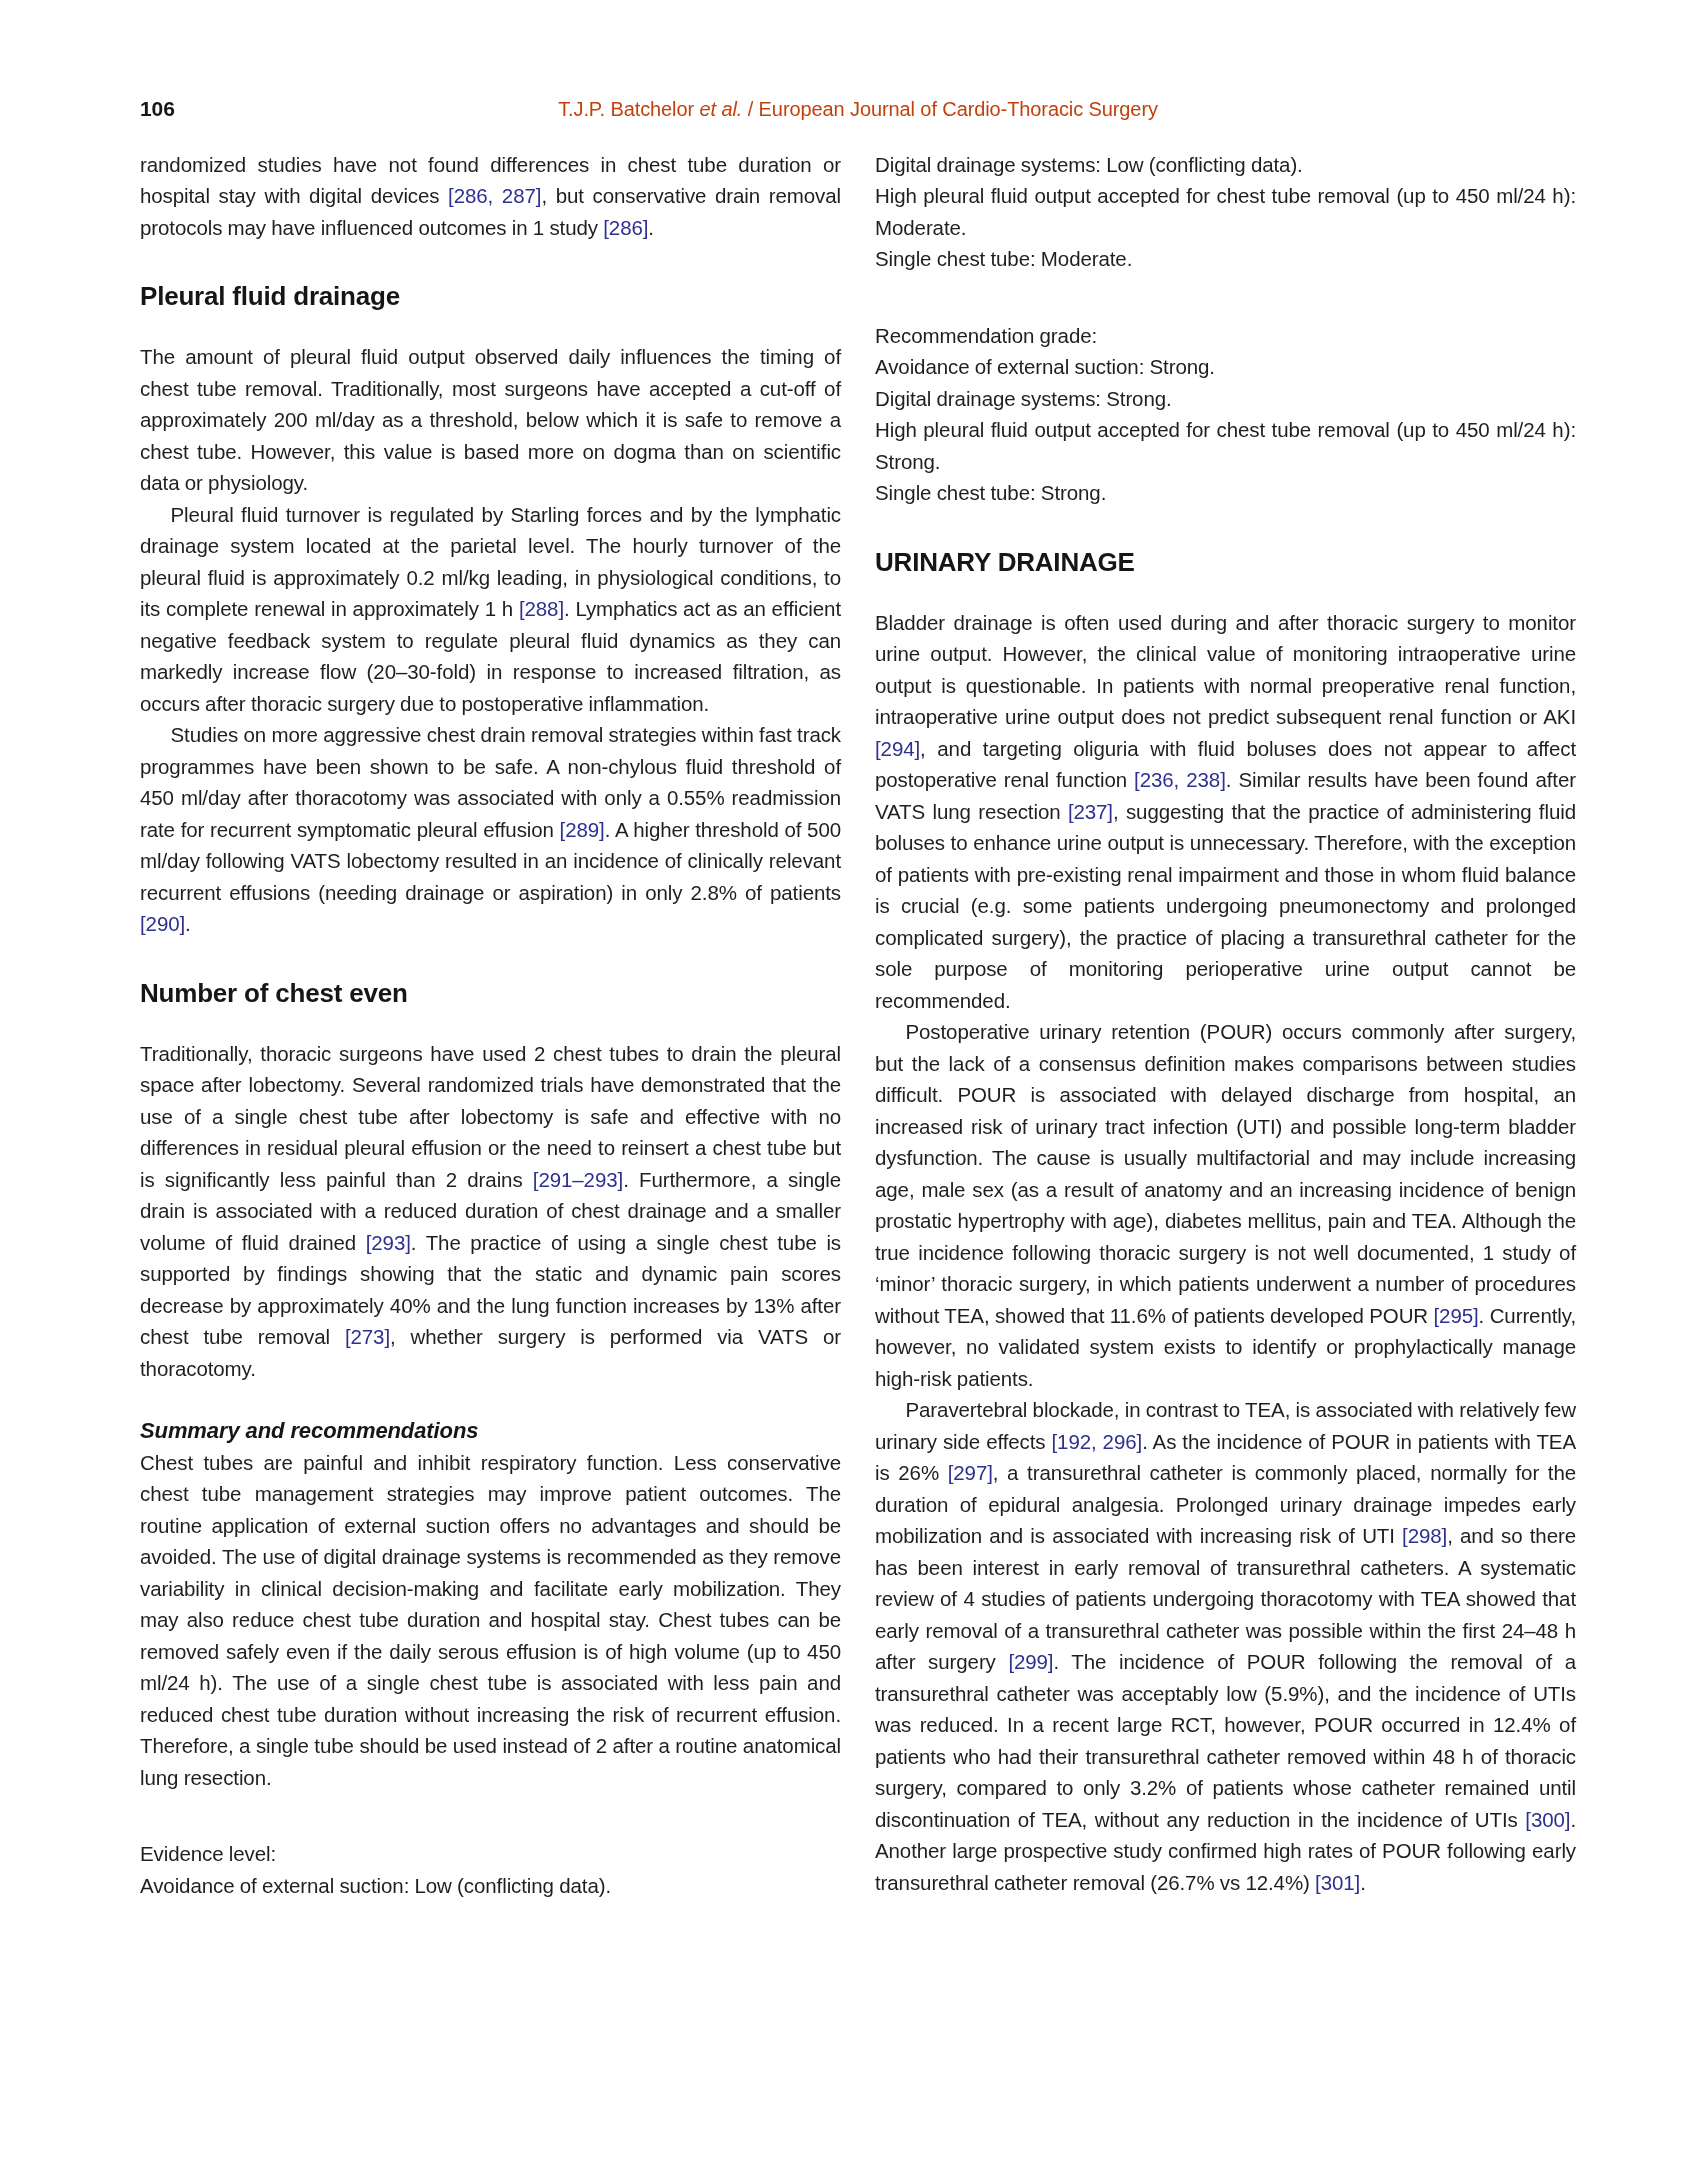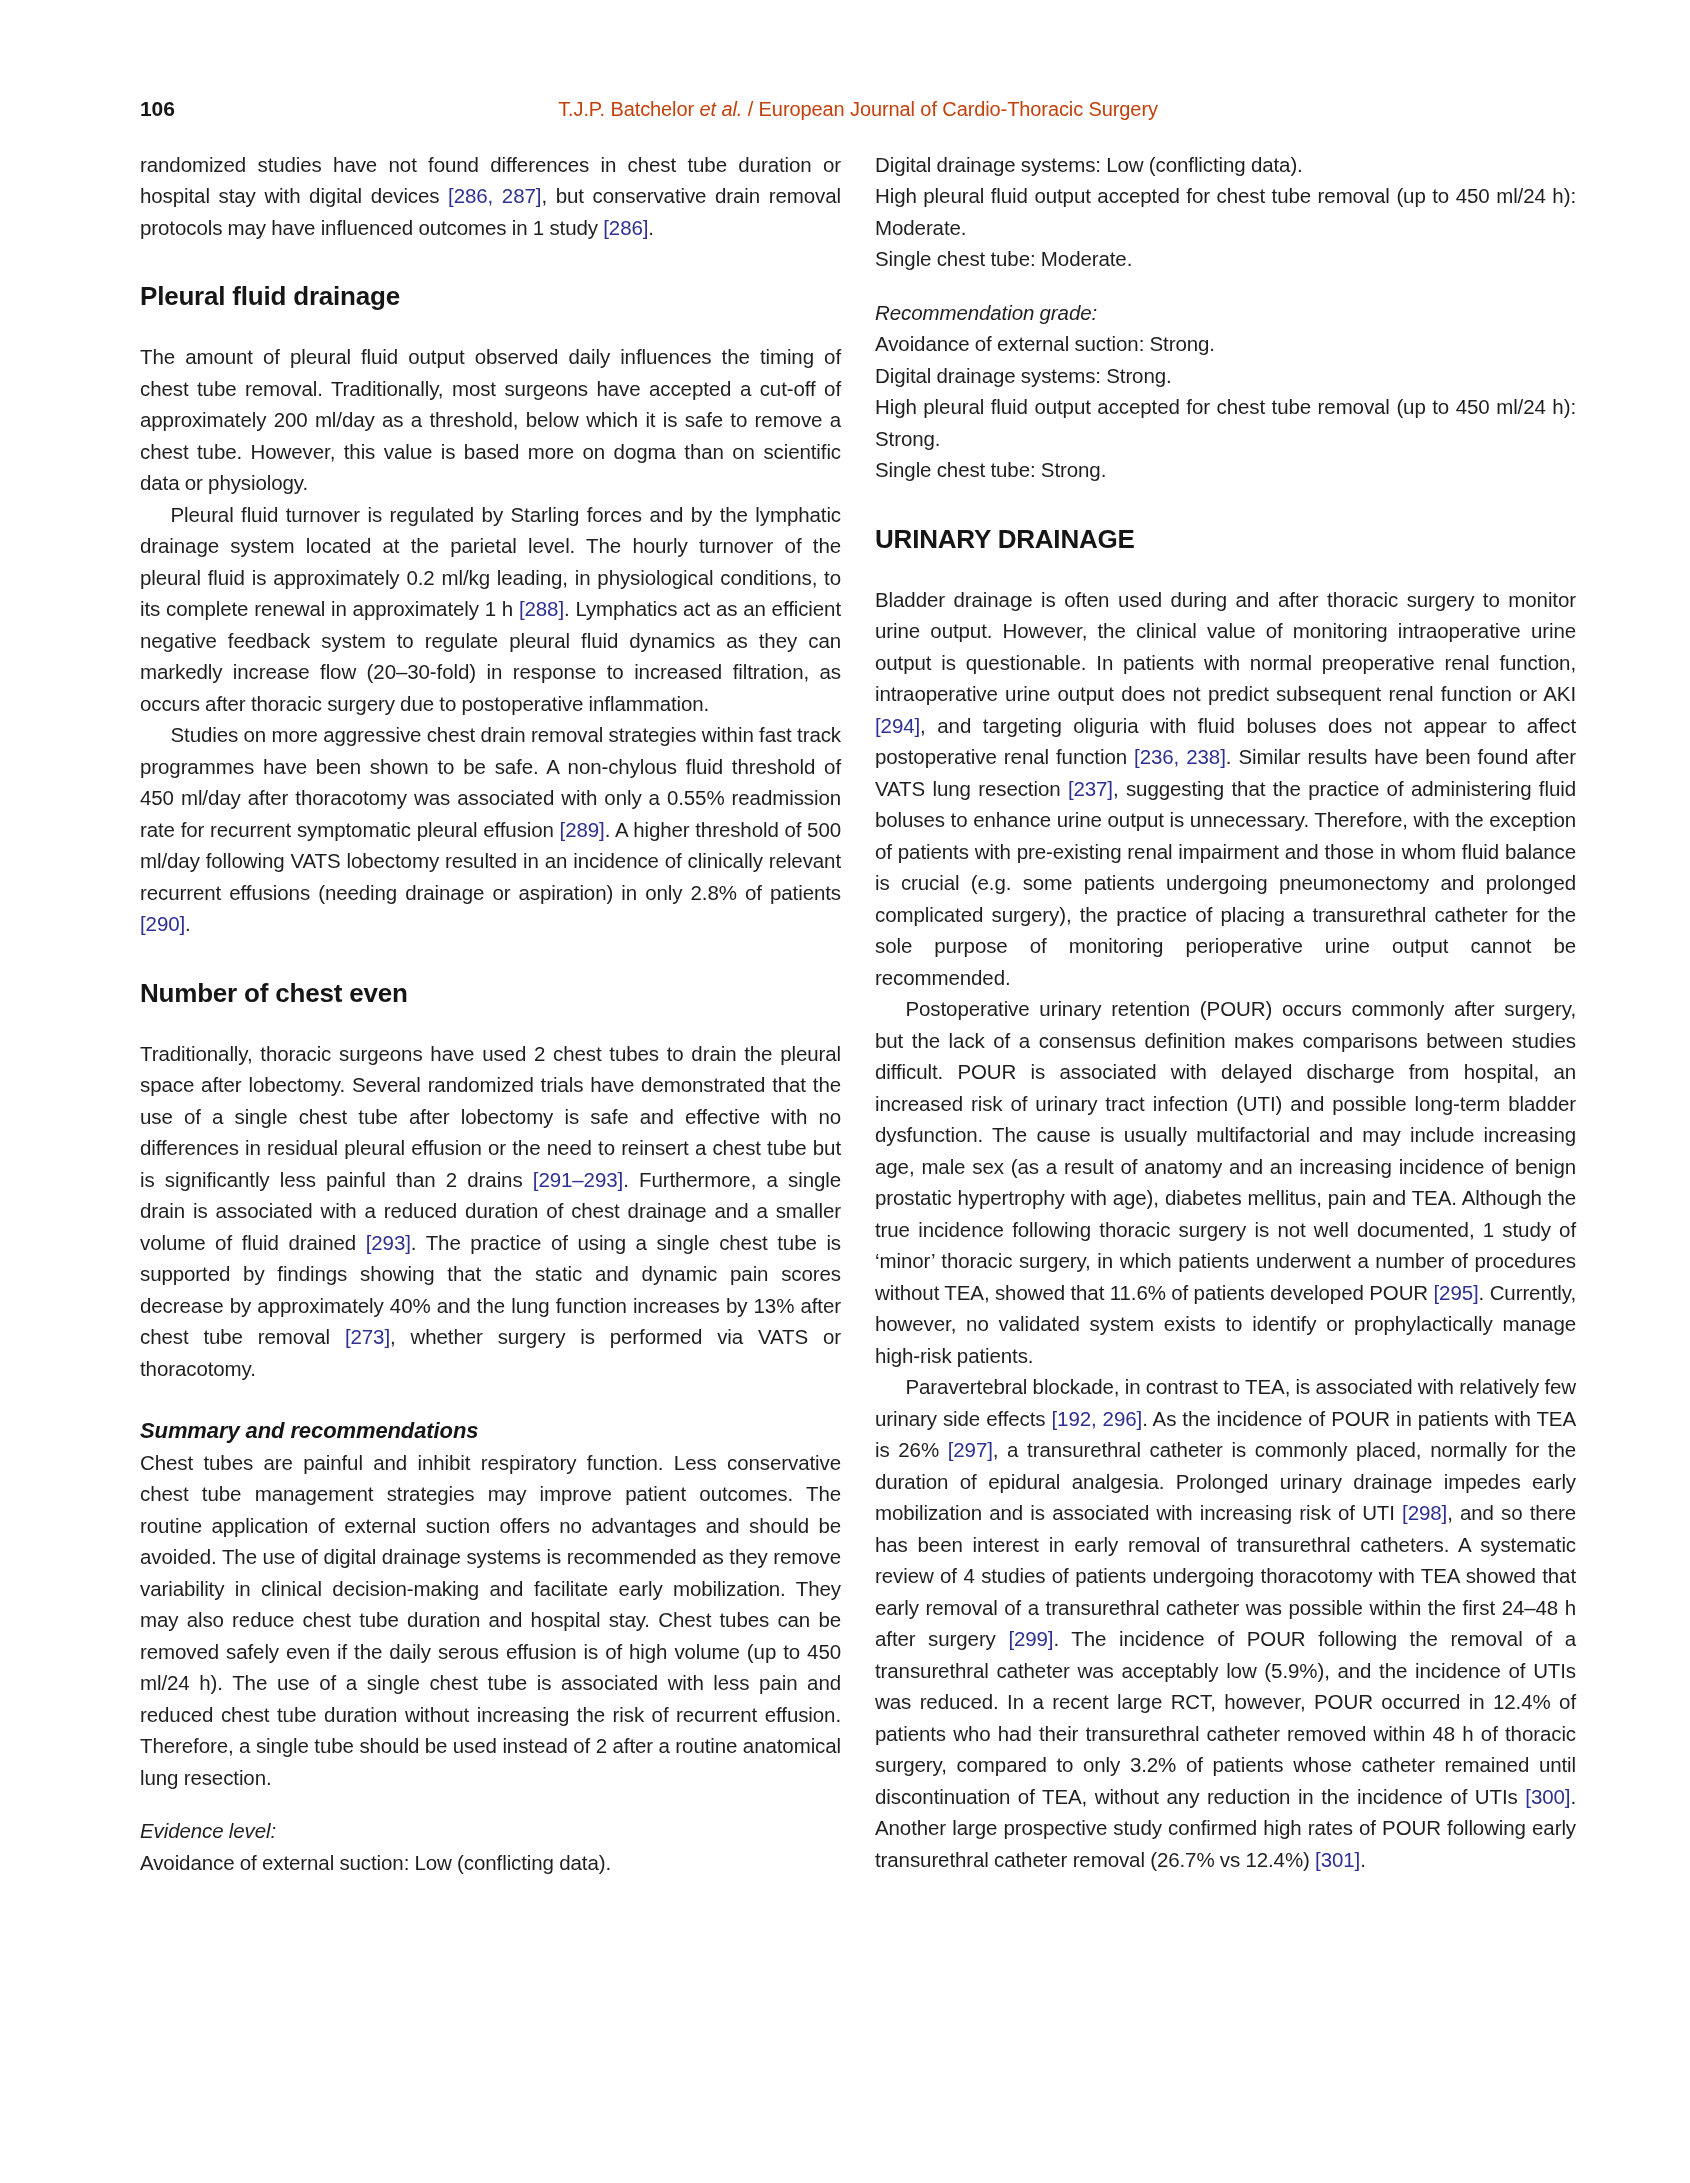--- a/index.html
+++ b/index.html
@@ -31,21 +31,21 @@
   p.body {
     margin: 0;
     font-size: 20.5px;
     line-height: 31.5px;
     text-align: justify;
     letter-spacing: -0.1px;
     word-spacing: -0.3px;
     color: #1f1f1f;
   }
   p.body.indent { text-indent: 30.5px; }
-  p.body.label { font-style: italic; margin-top: 22px; }
+  p.body.label { margin-top: 45px; }
   h2.section-heading {
     margin: 37px 0 29px 0;
     font-size: 26px;
     line-height: 32px;
     font-weight: 700;
     color: #161616;
     letter-spacing: -0.2px;
   }
   h3.subsection-heading {
     margin: 31px 0 0 0;

